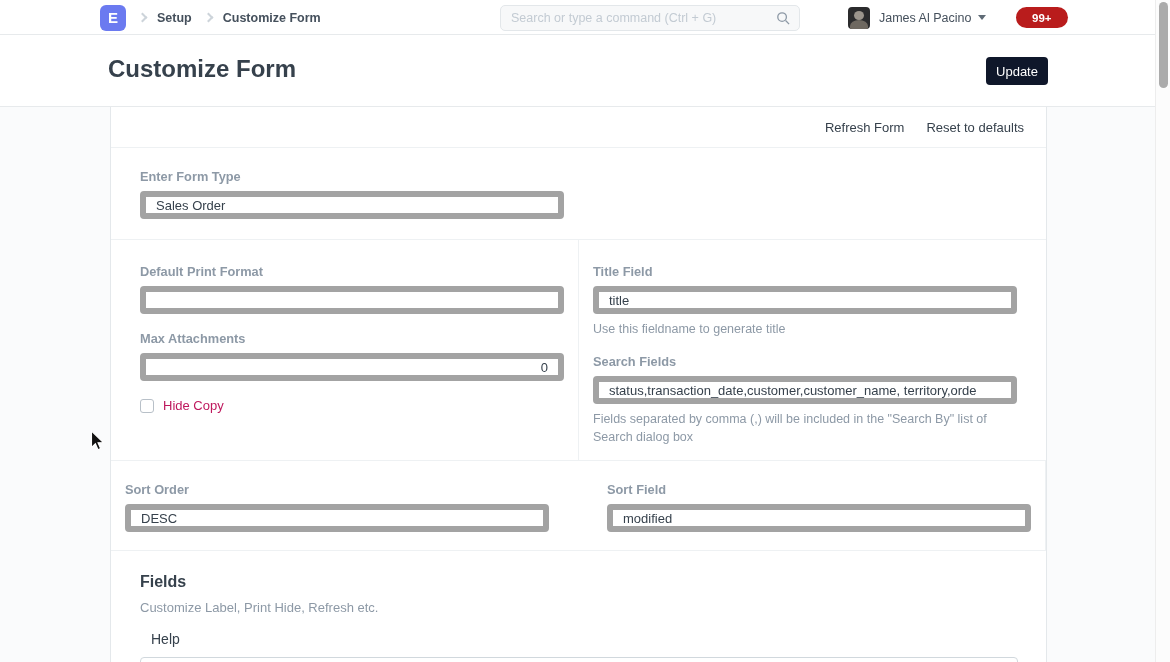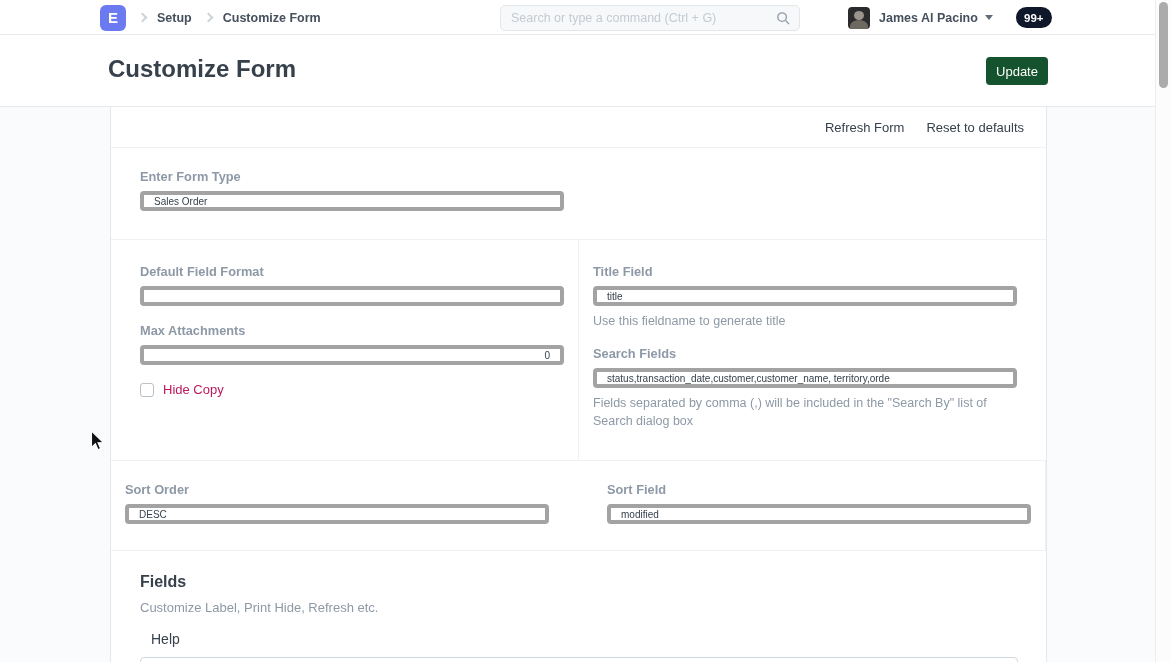--- a/index.html
+++ b/index.html
@@ -43,40 +43,40 @@
     position:relative; overflow:hidden; margin-right:9px;
   }
   .avatar::before { 
     content:""; position:absolute; left:6px; top:4px; width:10px; height:9px;
     border-radius:50%; background:#9b948c;
   }
   .avatar::after { 
     content:""; position:absolute; left:2px; top:13px; width:18px; height:12px;
     border-radius:50% 50% 0 0; background:#6e6860;
   }
-  .user-name { font-size:12.5px; font-weight:700; color:#45505c; }
+  .user-name { font-size:12.5px; font-weight:400; color:#45505c; }
   .caret-down {
     width:0; height:0; border-left:4px solid transparent; border-right:4px solid transparent;
     border-top:5px solid #5f6b76; margin-left:7px; display:inline-block;
   }
   .notif-badge {
     position:absolute; left:1016px; top:7px; height:21px; min-width:33px;
-    background:#0f172a; border-radius:10.5px; color:#fff;
+    background:#b91c1c; border-radius:10.5px; color:#fff;
     font-size:11.5px; font-weight:700; display:flex; align-items:center; justify-content:center;
-    padding:0 8px; cursor:pointer;
+    padding:0 16px; cursor:pointer;
   }
   
   .page-head {
     position:absolute; left:0; top:35px; width:1170px; height:72px;
     background:#ffffff; border-bottom:1px solid #e7eaec; z-index:4;
   }
   .page-title { position:absolute; left:108px; top:20px; font-size:24px; font-weight:700; color:#36414c; }
   .update-btn {
     position:absolute; left:986px; top:22px; width:62px; height:28px;
-    background:#14532d; border:none; border-radius:4px; color:#fff;
+    background:#0f172a; border:none; border-radius:4px; color:#fff;
     font-family:"Liberation Sans", sans-serif; font-size:13px; cursor:pointer;
   }
   
   .body-area { position:absolute; left:0; top:107px; width:1155px; height:555px; background:#fafbfc; }
   .content {
     position:absolute; left:110px; top:0; width:937px; height:555px;
     background:#ffffff; border-left:1px solid #e4e8eb; border-right:1px solid #e4e8eb;
   }
   .toolbar-row {
     height:41px; display:flex; align-items:center; justify-content:flex-end;
@@ -86,22 +86,22 @@
   .form-section { border-bottom:1px solid #eef1f3; display:flex; }
   .sec-1 { height:92px; padding:21px 0 0 29px; display:block; }
   .sec-2 { height:221px; }
   .sec-3 { height:90px; }
   .col { padding-top:24px; }
   .col-left  { width:468px; border-right:1px solid #eef1f3; padding-left:29px; padding-right:15px; }
   .col-right { width:467px; padding-left:14px; padding-right:29px; }
   .sec-3 .col { padding-top:21px; }
   .field-label { font-size:12.8px; font-weight:700; color:#8d99a6; margin-bottom:7px; }
   .text-input {
-    width:424px; height:20px; border:4px solid #a3a3a3; border-radius:4px;
-    padding:0 10px; font-family:"Liberation Sans", sans-serif; font-size:10px; color:#36414c;
+    width:424px; height:28px; border:6px solid #a3a3a3; border-radius:4px;
+    padding:0 10px; font-family:"Liberation Sans", sans-serif; font-size:13px; color:#36414c;
     background:#fff; outline:none; display:block;
   }
   .num-input { text-align:right; }
   .help-text { font-size:12.5px; color:#8d99a6; margin-top:6px; line-height:1.45; width:424px; }
   .mt-gap { margin-top:17px; }
   .checkbox-row { display:flex; align-items:center; margin-top:17px; cursor:pointer; }
   .checkbox {
     appearance:none; -webkit-appearance:none; width:14px; height:14px;
     border:1px solid #b8c0c8; border-radius:3px; background:#fff; margin:0 9px 0 0; cursor:pointer;
   }
@@ -167,21 +167,21 @@
 
     <div class="form-section sec-1">
       <div>
         <div class="field-label">Enter Form Type</div>
         <input class="text-input" type="text" value="Sales Order" style="">
       </div>
     </div>
 
     <div class="form-section sec-2">
       <div class="col col-left">
-        <div class="field-label">Default Field Format</div>
+        <div class="field-label">Default Print Format</div>
         <input class="text-input" type="text" value="" style="">
 
         <div class="field-label mt-gap">Max Attachments</div>
         <input class="text-input num-input" type="text" value="0" style="">
 
         <label class="checkbox-row">
           <input type="checkbox" class="checkbox" style="">
           <span class="checkbox-label">Hide Copy</span>
         </label>
       </div>

